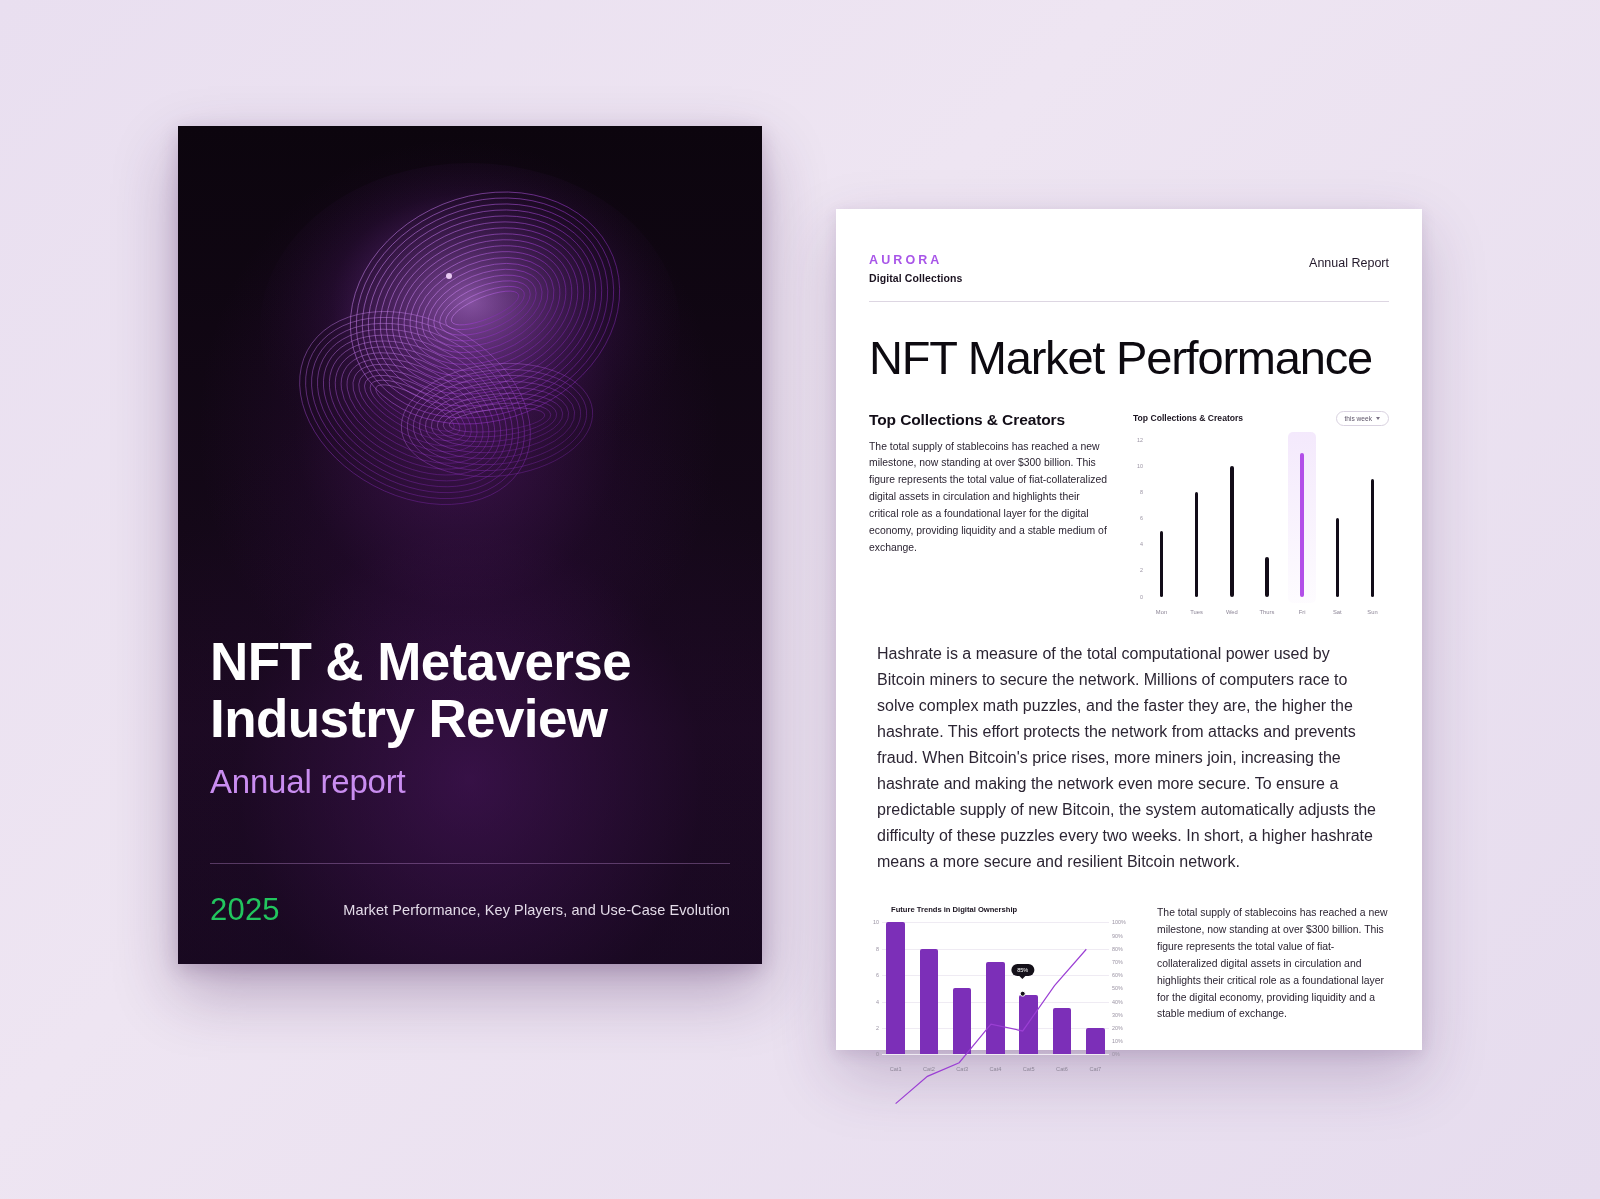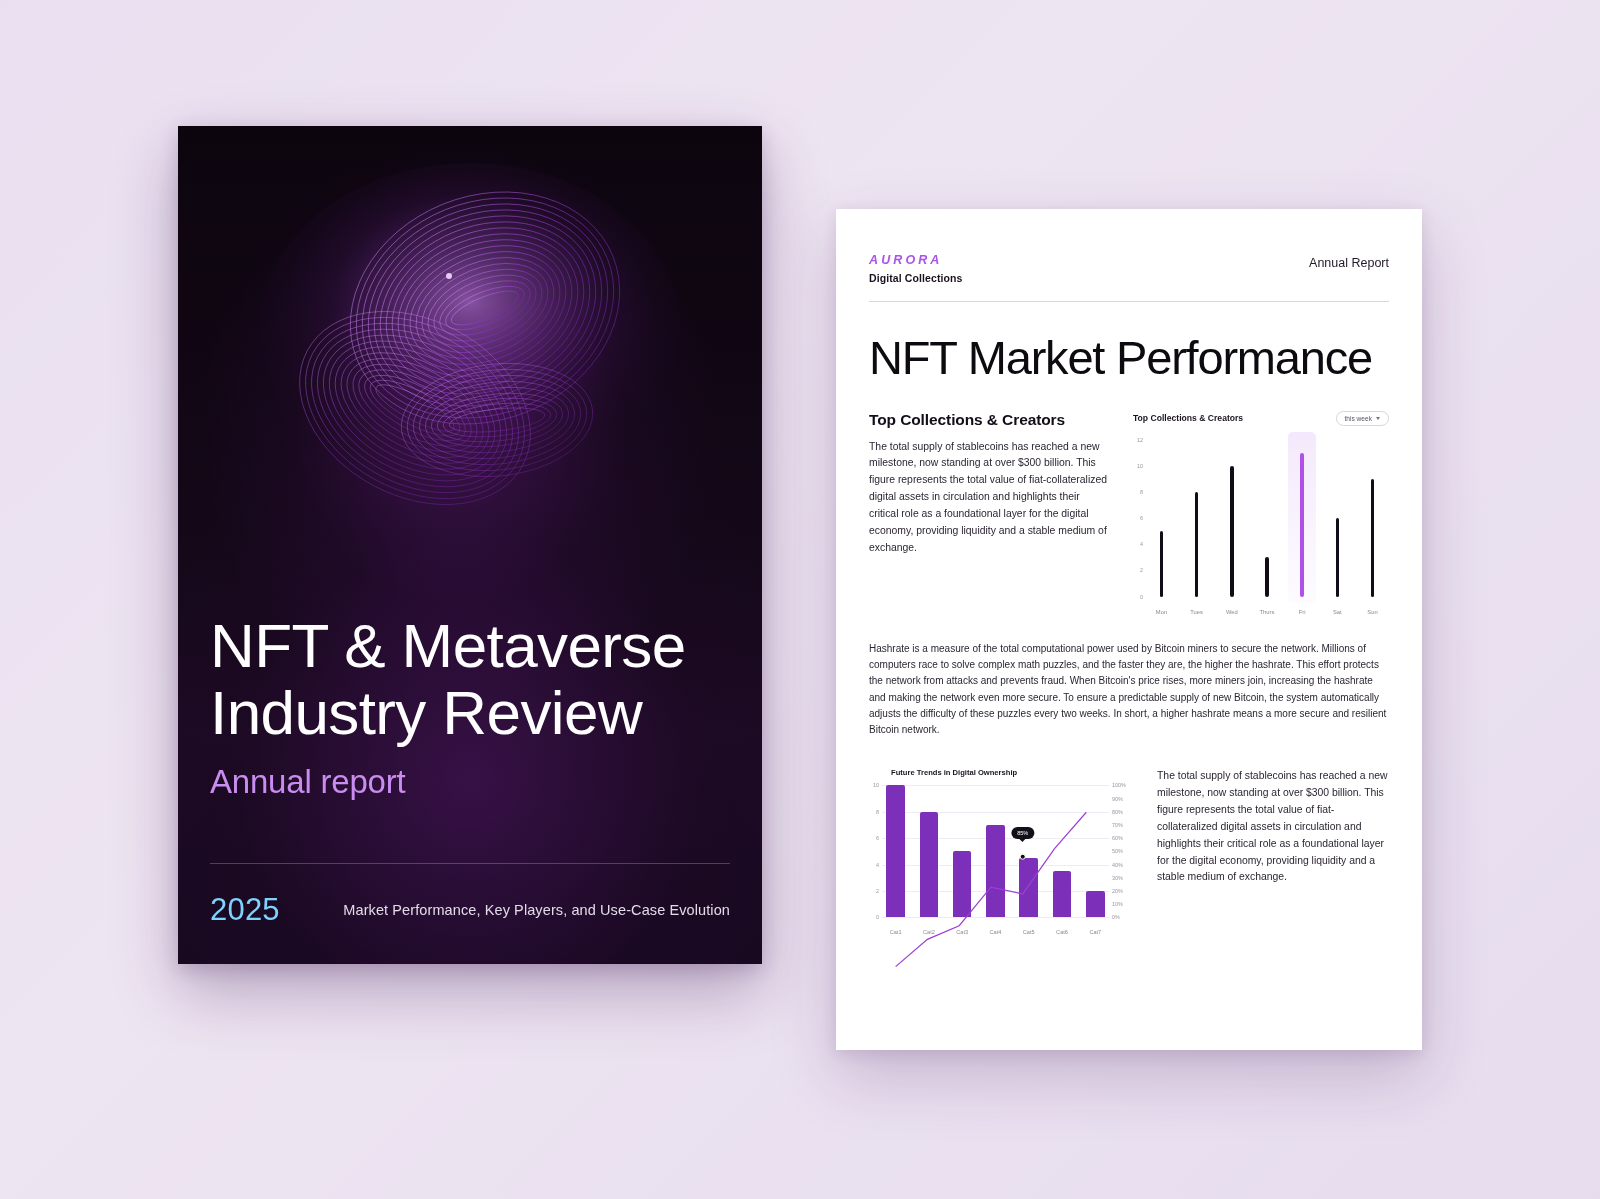--- a/index.html
+++ b/index.html
@@ -48,23 +48,23 @@
     pointer-events: none;
   }
   .cover-content {
     position: absolute;
     left: 32px;
     right: 32px;
     bottom: 36px;
   }
   .cover-title {
     color: #ffffff;
-    font-size: 62px;
+    font-size: 53px;
     line-height: 1.08;
-    font-weight: 400;
+    font-weight: 700;
     letter-spacing: -0.6px;
     margin: 0 0 16px 0;
   }
   .cover-subtitle {
     color: #c98df0;
     font-size: 33px;
     font-weight: 400;
     margin: 0 0 62px 0;
     letter-spacing: -0.2px;
   }
@@ -72,21 +72,21 @@
     height: 1px;
     background: rgba(200, 150, 220, 0.35);
     margin-bottom: 28px;
   }
   .cover-footer {
     display: flex;
     align-items: center;
     justify-content: space-between;
   }
   .cover-year {
-    color: #7dd3fc;
+    color: #22c55e;
     font-size: 31px;
     letter-spacing: 0.2px;
   }
   .cover-tagline {
     color: #e3dbe8;
     font-size: 14.5px;
     letter-spacing: 0.1px;
   }
 
   
@@ -107,21 +107,20 @@
     justify-content: space-between;
     border-bottom: 1px solid #ddd6e2;
     padding-bottom: 17px;
   }
   .brand-name {
     color: #a855e8;
     font-size: 12.5px;
     letter-spacing: 3.1px;
     font-weight: 700;
     margin-bottom: 5px;
-    font-style: italic;
   }
   .brand-sub {
     color: #1b1220;
     font-size: 10.5px;
     font-weight: 700;
     letter-spacing: 0.1px;
   }
   .head-right {
     color: #22182a;
     font-size: 12.5px;
@@ -246,24 +245,24 @@
   }
   .x-labels span {
     width: 13.5%;
     text-align: center;
     font-size: 5.8px;
     color: #8d8697;
   }
 
   .mid-section { margin-top: 26px; }
   p.wide-text {
-    font-size: 10px;
+    font-size: 16px;
     line-height: 1.63;
     color: #2c2533;
-    margin: 0;
+    margin: 8px;
   }
 
   .bottom-row {
     display: flex;
     gap: 26px;
     margin-top: 30px;
   }
   .bottom-left { width: 262px; flex: none; }
   .bottom-right { flex: 1; }
 

